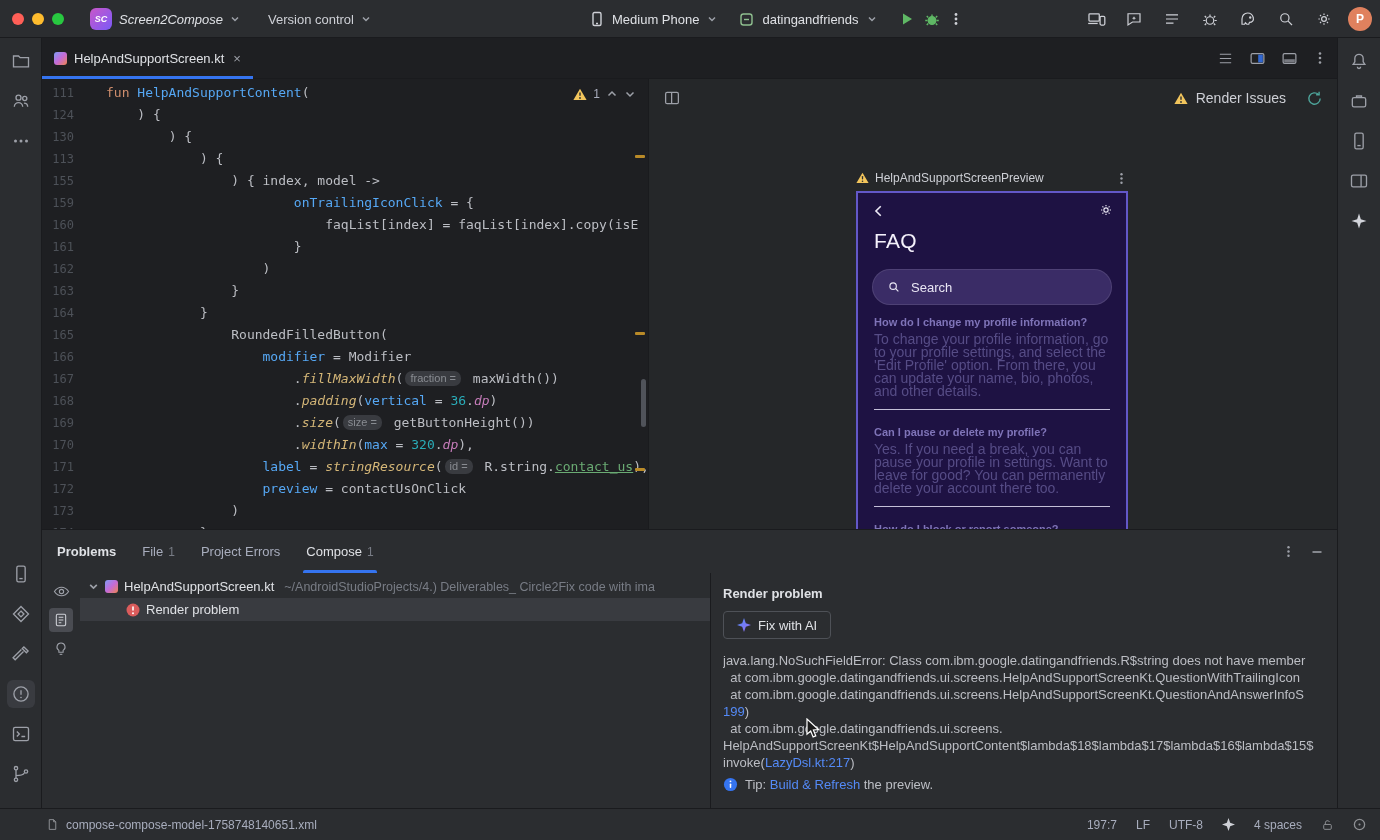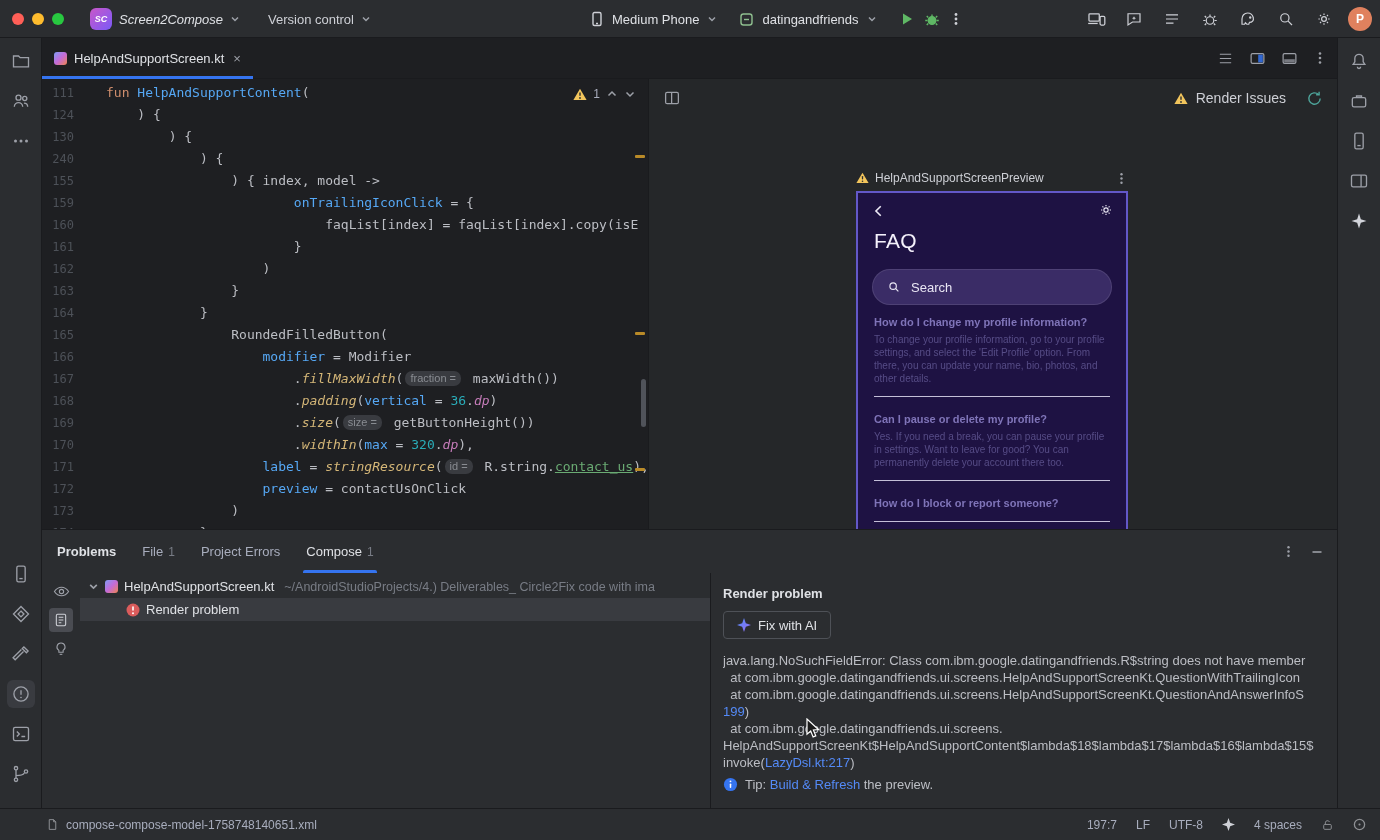--- a/index.html
+++ b/index.html
@@ -74,21 +74,21 @@
             background:var(--preview_bg,#1E1243);position:relative;overflow:hidden;}
   .pv-back{position:absolute;left:14px;top:11px;}
   .pv-gear{position:absolute;right:12px;top:9px;}
   .pv-title{position:absolute;left:16px;top:36px;font-size:21px;font-weight:500;color:#F4F1FB;letter-spacing:.3px;}
   .pv-search{position:absolute;left:14px;right:14px;top:76px;height:36px;border-radius:18px;background:#3A2C66;
              border:1px solid rgba(255,255,255,.10);display:flex;align-items:center;gap:10px;padding:8px 14px;
              color:#E9E6F4;font-size:13px;}
   .pv-faq{position:absolute;left:16px;right:16px;top:122px;}
   .pv-q{font-size:11px;font-weight:700;color:#7F74B8;line-height:14px;margin-top:15px;}
   .pv-q:first-child{margin-top:0;}
-  .pv-a{font-size:10px;color:#564C86;line-height:13px;margin-top:4px;}
+  .pv-a{font-size:14px;color:#564C86;line-height:13px;margin-top:4px;}
   .pv-hr{height:1px;background:#E2DEF2;opacity:.85;margin-top:11px;}
 
   
   .bottom-panel{flex:1;background:#2B2D30;border-top:1px solid #1A1B1E;display:flex;flex-direction:column;overflow:hidden;}
   .bp-tabs{height:43px;flex:none;display:flex;align-items:center;gap:26px;padding:0 14px 0 15px;position:relative;}
   .bp-title{font-size:13px;font-weight:700;color:#DFE1E5;}
   .bp-tab{font-size:13px;color:#A8ADBD;height:100%;display:flex;align-items:center;gap:5px;position:relative;}
   .bp-tab.active{color:#DFE1E5;}
   .bp-tab.active::after{content:'';position:absolute;left:-3px;right:-3px;bottom:0;height:3px;
                         background:var(--accent,#3574F0);border-radius:2px 2px 0 0;}
@@ -358,21 +358,21 @@
       </div>
     </div>
 
     <div class="main-split">
 
       <div class="editor-pane">
         <div class="code">
             <div class="code-line"><span class="ln">111</span><span class="lc"><span class="tk-kw">fun </span><span class="tk-fn">HelpAndSupportContent</span><span class="tk-txt">(</span></span></div>
             <div class="code-line"><span class="ln">124</span><span class="lc">    <span class="tk-txt">) {</span></span></div>
             <div class="code-line"><span class="ln">130</span><span class="lc">        <span class="tk-txt">) {</span></span></div>
-            <div class="code-line"><span class="ln">240</span><span class="lc">            <span class="tk-txt">) {</span></span></div>
+            <div class="code-line"><span class="ln">113</span><span class="lc">            <span class="tk-txt">) {</span></span></div>
             <div class="code-line"><span class="ln">155</span><span class="lc">                <span class="tk-txt">) { index, model -&gt;</span></span></div>
             <div class="code-line"><span class="ln">159</span><span class="lc">                        <span class="tk-arg">onTrailingIconClick</span><span class="tk-txt"> = {</span></span></div>
             <div class="code-line"><span class="ln">160</span><span class="lc">                            <span class="tk-txt">faqList[index] = faqList[index].copy(isE</span></span></div>
             <div class="code-line"><span class="ln">161</span><span class="lc">                        <span class="tk-txt">}</span></span></div>
             <div class="code-line"><span class="ln">162</span><span class="lc">                    <span class="tk-txt">)</span></span></div>
             <div class="code-line"><span class="ln">163</span><span class="lc">                <span class="tk-txt">}</span></span></div>
             <div class="code-line"><span class="ln">164</span><span class="lc">            <span class="tk-txt">}</span></span></div>
             <div class="code-line"><span class="ln">165</span><span class="lc">                <span class="tk-txt">RoundedFilledButton(</span></span></div>
             <div class="code-line"><span class="ln">166</span><span class="lc">                    <span class="tk-arg">modifier</span><span class="tk-txt"> = Modifier</span></span></div>
             <div class="code-line"><span class="ln">167</span><span class="lc">                        <span class="tk-txt">.</span><span class="tk-ext">fillMaxWidth</span><span class="tk-txt">(</span><span class="hint">fraction =</span><span class="tk-txt"> maxWidth())</span></span></div>

